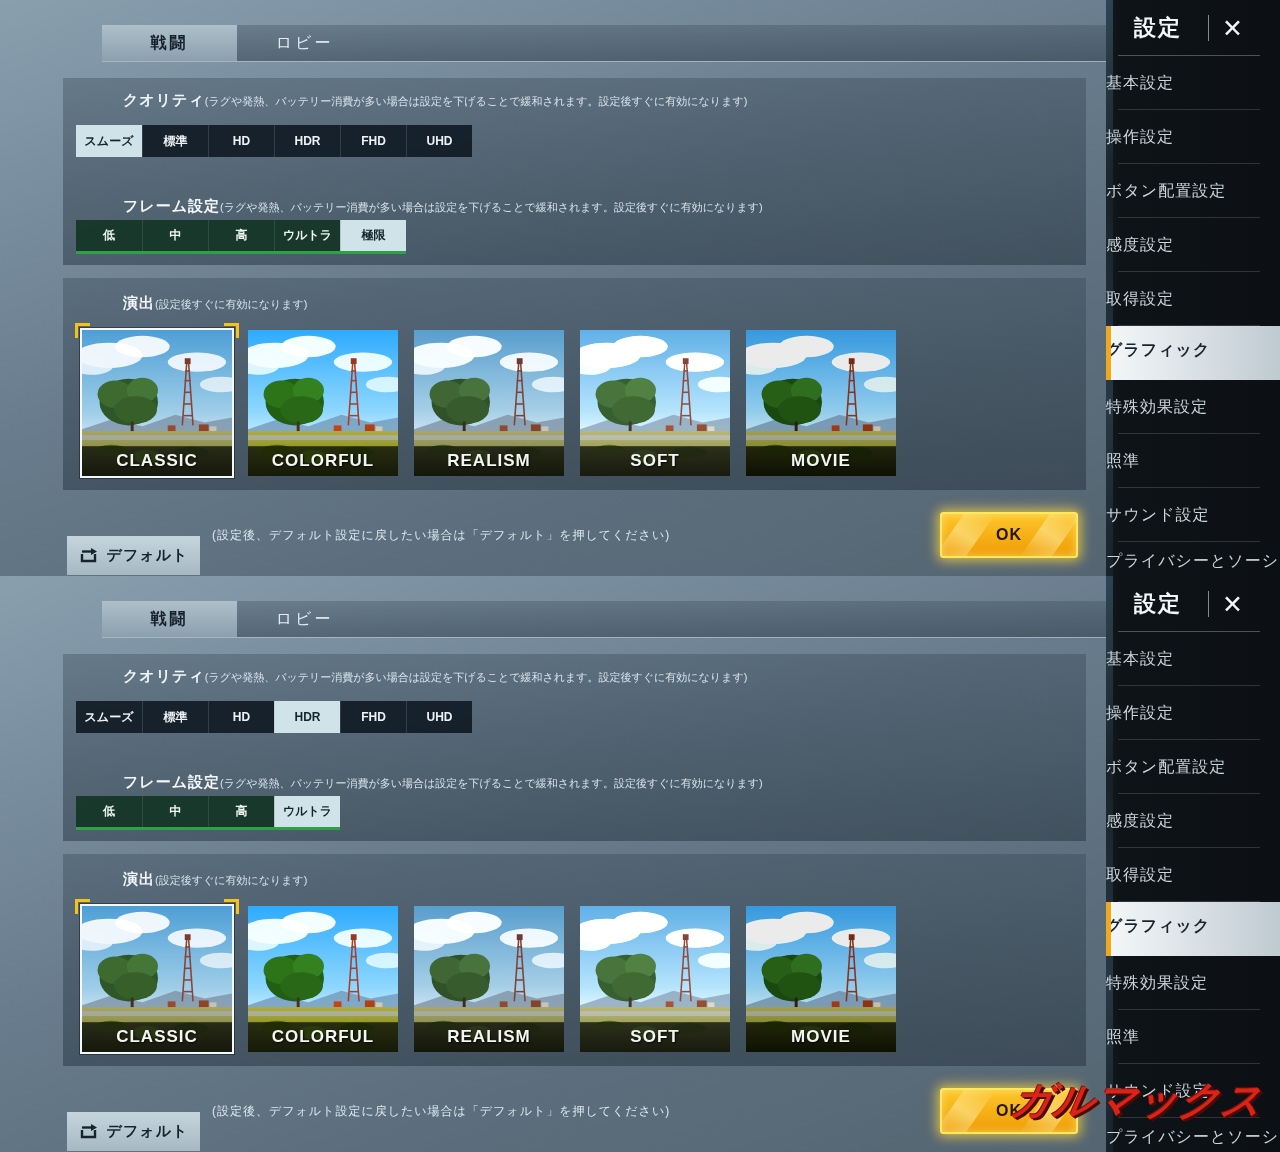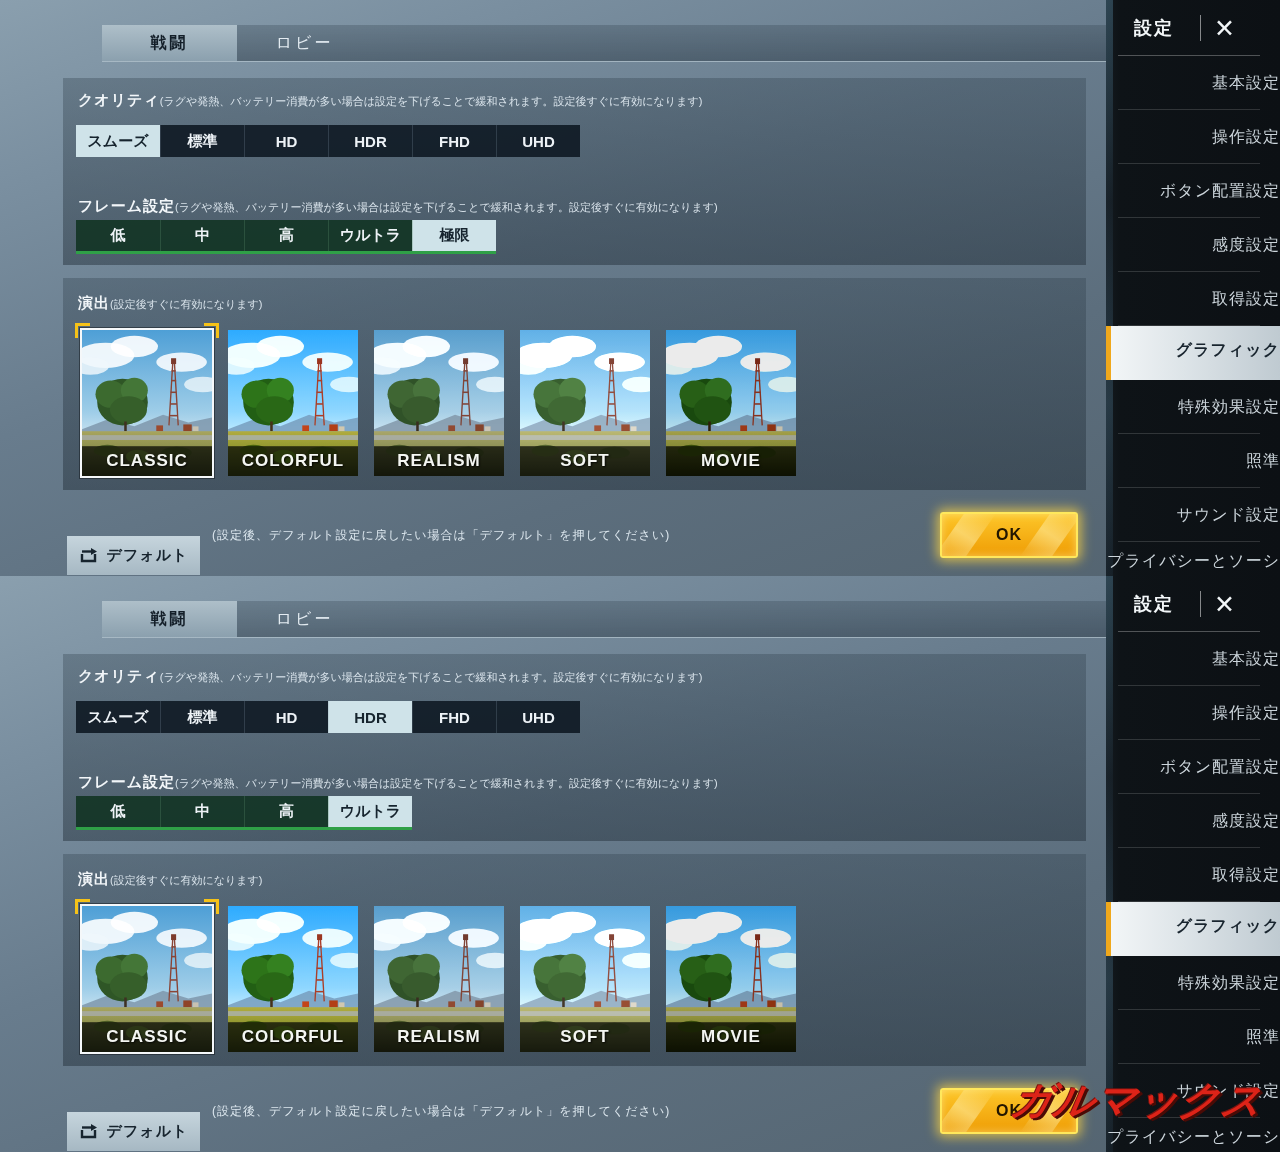--- a/index.html
+++ b/index.html
@@ -18,38 +18,38 @@
     font-size:16px; letter-spacing:3px; color:#e3ebf1; cursor:pointer; }
   .tab.sel { background:linear-gradient(180deg,#aebfc9,#849bab 90%,#8ba0ae);
     background:linear-gradient(180deg,#aebfc9,#8ba0ae); color:#141f29; font-weight:bold; }
 
   
   .panel { position:absolute; left:63px; width:1023px;
     background:linear-gradient(180deg,rgba(44,60,72,.32),rgba(28,40,50,.44)); }
   .panel1 { top:78px; height:187px; }
   .panel2 { top:278px; height:212px; }
   .sec-label { position:absolute; left:15px; white-space:nowrap; }
-  .sec-label .lab { font-size:15px; font-weight:bold; color:#f2f6f9; letter-spacing:1px; }
+  .sec-label .lab { font-size:15px; font-weight:bold; color:#f2f6f9; letter-spacing:1px;margin-left:45px; }
   .sec-label .note { font-size:11px; color:rgba(235,244,250,.88); }
   .ql-label { top:13px; } .fr-label { top:119px; } .pr-label { top:16px;text-align:right; }
 
   .opt-row { position:absolute; left:13px; display:inline-flex; }
   .q-row { top:47px; } .f-row { top:142px; }
-  .opt { width:84px; height:32px; display:flex; align-items:center; justify-content:center;
-    font-size:15px; font-weight:bold; color:#edf2f6; cursor:pointer;
+  .opt { width:66px; height:32px; display:flex; align-items:center; justify-content:center;
+    font-size:12px; font-weight:bold; color:#edf2f6; cursor:pointer;
     background:rgba(12,23,33,.88); border-left:1px solid rgba(130,152,168,.25); }
   .opt:first-child { border-left:none; }
   .f-row .opt { height:31px; background:rgba(18,52,36,.90); border-left-color:rgba(90,140,105,.30); }
   .opt.sel { background:#cfe3e9; color:#16242e; }
   .f-row::after { content:""; position:absolute; left:0; right:0; bottom:-3px; height:3px; background:#2fa047; }
   .f-row { padding-bottom:0; }
 
   
   .preset-row { position:absolute; left:17px; top:50px; display:flex; gap:12px; }
-  .preset { position:relative; width:134px; height:150px; border:2px solid transparent; cursor:pointer; }
+  .preset { position:relative; width:154px; height:150px; border:2px solid transparent; cursor:pointer; }
   .preset.sel { border-color:#f5f8fa; box-shadow:0 0 0 1px rgba(10,15,20,.45); }
   .preset.sel::before, .preset.sel::after { content:""; position:absolute; width:12px; height:12px; top:-7px; }
   .preset.sel::before { left:-7px; border-top:3px solid #f5c218; border-left:3px solid #f5c218; }
   .preset.sel::after { right:-7px; border-top:3px solid #f5c218; border-right:3px solid #f5c218; }
   .scene { position:absolute; inset:0; overflow:hidden; }
   .scene svg { display:block; width:100%; height:100%; }
   .p0 .scene { filter:none; }
   .p1 .scene { filter:saturate(1.5) brightness(1.03); }
   .p2 .scene { filter:saturate(.82) contrast(1.05); }
   .p3 .scene { filter:brightness(1.12) saturate(.88); }
@@ -78,24 +78,24 @@
   .ok-btn i.s1 { left:10px; } .ok-btn i.s2 { right:12px; }
 
   
   .sidebar { position:absolute; right:0; top:0; width:174px; height:576px;
     background:linear-gradient(90deg,#141a1f 0%,#0e1317 8%,#0c1014 100%); }
   .sidebar::before { content:""; position:absolute; left:0; top:0; bottom:0; width:7px;
     background:linear-gradient(180deg,rgba(95,150,180,.35),rgba(70,110,140,.10) 35%,rgba(90,140,170,.28) 70%,rgba(60,100,130,.12)); }
   .side-header { position:relative; height:56px; display:flex; align-items:center; padding-left:28px; }
   .side-header::after { content:""; position:absolute; left:12px; right:20px; bottom:0; height:1px;
     background:rgba(255,255,255,.28); }
-  .side-title { font-size:18px; font-weight:bold; color:#f2f6f8; letter-spacing:2px; }
+  .side-title { font-size:22px; font-weight:bold; color:#f2f6f8; letter-spacing:2px; }
   .side-div { width:1px; height:26px; background:rgba(255,255,255,.5); margin-left:26px; }
   .close { font-size:25px; color:#f2f6f8; margin-left:13px; cursor:pointer; line-height:1; }
-  .side-item { position:relative; height:54px; line-height:54px; text-align:right;
+  .side-item { position:relative; height:54px; line-height:54px; text-align:left;
     color:#ccd5db; font-size:16px; letter-spacing:1px; cursor:pointer; }
   .side-item::after { content:""; position:absolute; left:12px; right:20px; bottom:0; height:1px;
     background:rgba(255,255,255,.15); }
   .side-item.sel { height:54px; line-height:48px; font-weight:bold; color:#18242e;
     background:linear-gradient(90deg,#f4f7f8 0%,#dde4e8 45%,#bfcad1 100%); }
   .side-item.sel::after { display:none; }
   .side-item.sel::before { content:""; position:absolute; left:0; top:0; bottom:0; width:5px; background:#f0a81c; }
   .side-item.wrap { line-height:22px; padding-top:8px; }
 
   

